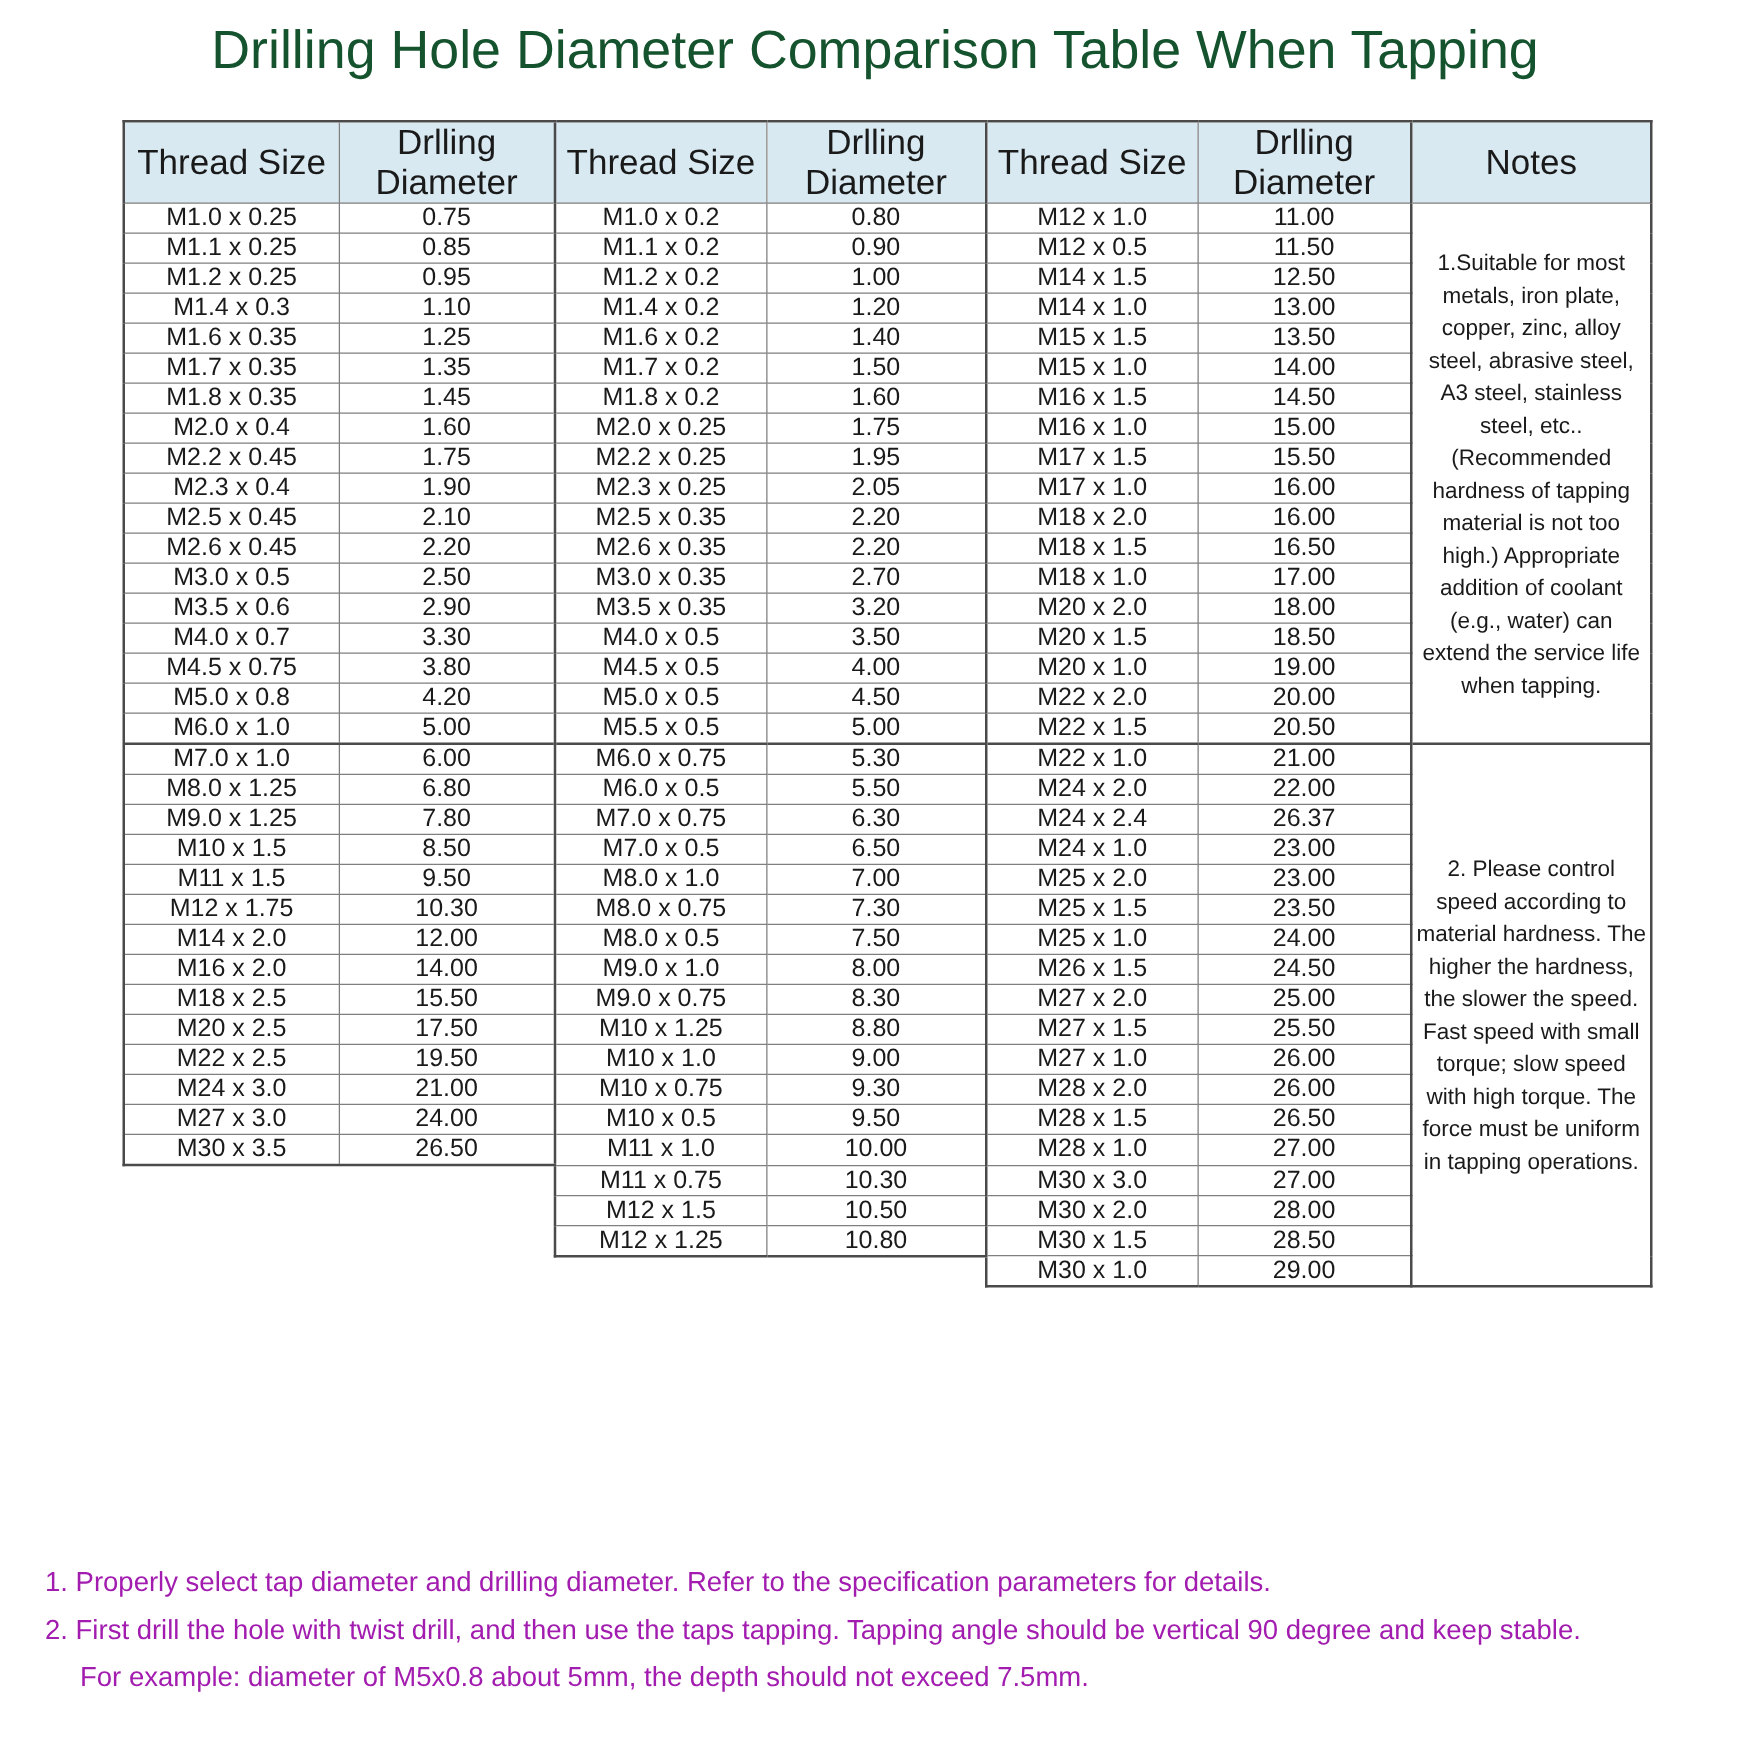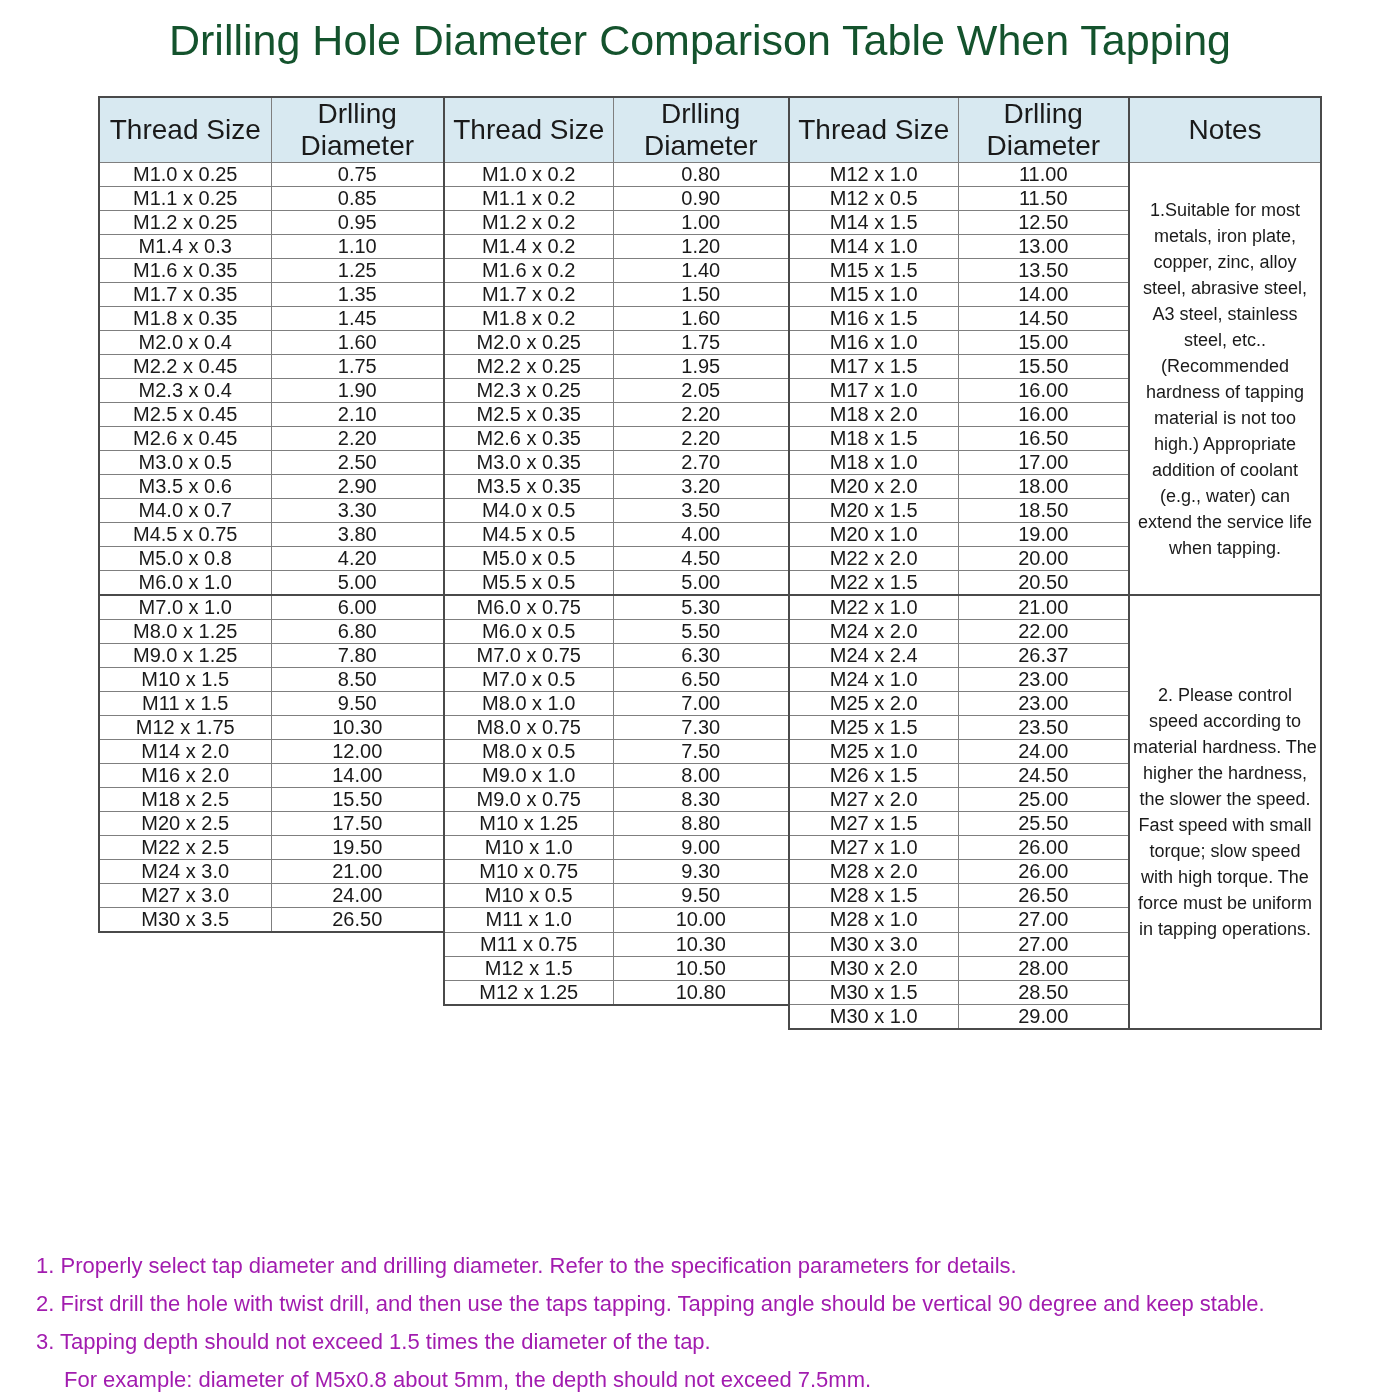--- a/index.html
+++ b/index.html
@@ -384,15 +384,14 @@
           <td class="bl2 bb2">M30 x 1.0</td>
           <td class="bb2">29.00</td>
         </tr>
       </tbody>
   </table>
 </div>
 
 <div class="footnotes">
   <div>1. Properly select tap diameter and drilling diameter. Refer to the specification parameters for details.</div>
   <div>2. First drill the hole with twist drill, and then use the taps tapping. Tapping angle should be vertical 90 degree and keep stable.</div>
-  <div>3. Tapping depth should not exceed 1.5 times the diameter of the tap.</div>
   <div class="indent">For example: diameter of M5x0.8 about 5mm, the depth should not exceed 7.5mm.</div>
 </div>
 
 </body></html>

